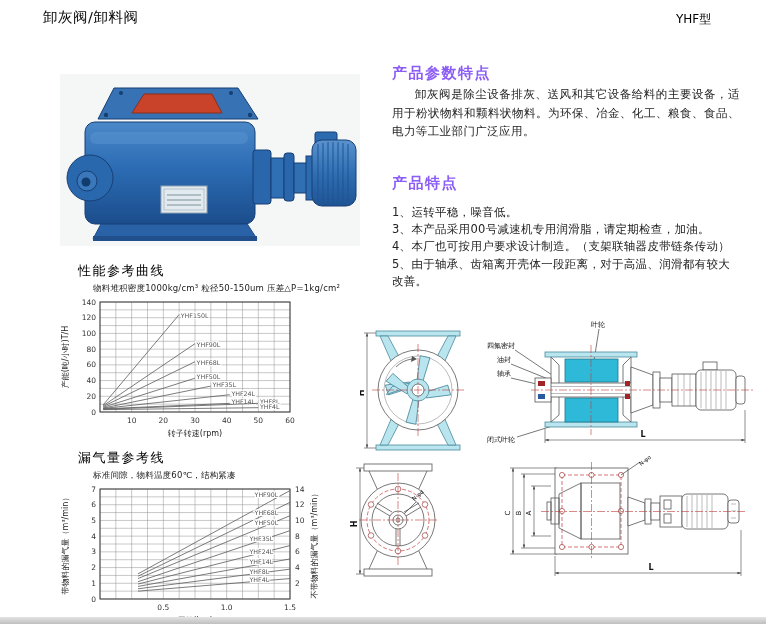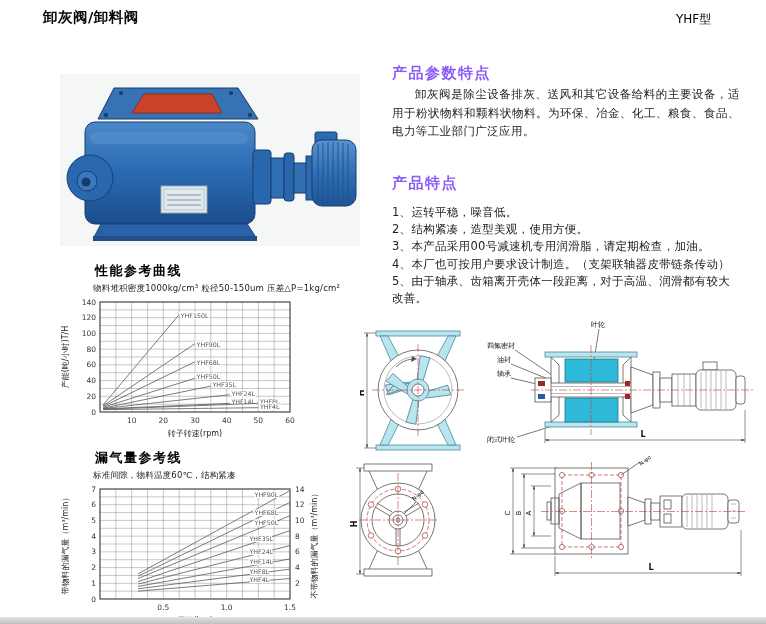--- a/index.html
+++ b/index.html
@@ -1,34 +1,34 @@
 <!DOCTYPE html>
 <html style="--photo-blue: #2c6cb4; --flange-orange: #c8432a; --drawing-cyan: #2fb9d8; --drawing-cyan-light: #b9e5ef; --centerline-red: #c23b3b;"><head>
 <meta charset="utf-8">
 <style>
   *{margin:0;padding:0;box-sizing:border-box}
   html,body{background:#fff}
   body{font-family:"DejaVu Sans","Liberation Sans",sans-serif;color:#111}
   #canvas{position:relative;width:766px;height:624px;background:#fff;overflow:hidden}
 
-  .hdr-left{position:absolute;left:43px;top:8px;font-size:14.5px;font-weight:bold;letter-spacing:.5px;color:#0a0a0a}
+  .hdr-left{position:absolute;left:43px;top:8px;font-size:14.5px;font-weight:normal;letter-spacing:.5px;color:#0a0a0a}
   .hdr-right{position:absolute;left:676px;top:11px;font-size:12px;color:#000000}
 
   .sec{position:absolute;left:392px;width:348px}
   #sec-params{top:64px}
   #sec-features{top:174px}
   .sec-h{font-size:15px;font-weight:bold;letter-spacing:1.5px;color:#8b5cf6}
   .sec-p{margin-top:2px;font-size:11.5px;line-height:18.5px;letter-spacing:.4px;color:#222;text-indent:2em;text-align:justify}
   .feat{margin-top:11px;list-style:none}
   .feat li{font-size:11.5px;line-height:17.2px;letter-spacing:.3px;color:#222}
 
   .chart-block{position:absolute;left:55px}
   #chart1-block{top:262px;width:335px}
   #chart2-block{top:449px;width:345px}
-  .chart-title{position:relative;left:40px;font-size:13px;font-weight:bold;letter-spacing:1.5px;color:#000;display:block}
+  .chart-title{position:relative;left:23px;font-size:13px;font-weight:normal;letter-spacing:1.5px;color:#000;display:block}
   .chart-sub{position:relative;left:38px;font-size:8.5px;color:#222;display:block;margin-top:3px;letter-spacing:.2px}
   .chart-svg{display:block;margin-top:2px}
 
   svg text{font-family:"DejaVu Sans","Liberation Sans",sans-serif}
   .grid{stroke:#909090;stroke-width:.5}
   .frame{fill:none;stroke:#3a3a3a;stroke-width:1}
   .tick{font-size:7.5px;fill:#333}
   .alabel{font-size:8px;fill:#222}
   .sline{fill:none;stroke:#5a5a5a;stroke-width:.8}
   .slabel{font-size:6.3px;fill:#555;paint-order:stroke;stroke:#ffffff;stroke-width:2.2px}
@@ -128,21 +128,20 @@
 
   <div class="sec" id="sec-params">
     <div class="sec-h">产品参数特点</div>
     <p class="sec-p">卸灰阀是除尘设备排灰、送风和其它设备给料的主要设备，适用于粉状物料和颗料状物料。为环保、冶金、化工、粮食、食品、电力等工业部门广泛应用。</p>
   </div>
 
   <div class="sec" id="sec-features">
     <div class="sec-h">产品特点</div>
     <ul class="feat">
       <li>1、运转平稳，噪音低。</li>
-      <li>2、结构紧凑，造型美观，使用方便。</li>
       <li>3、本产品采用00号减速机专用润滑脂，请定期检查，加油。</li>
       <li>4、本厂也可按用户要求设计制造。（支架联轴器皮带链条传动）</li>
       <li>5、由于轴承、齿箱离开壳体一段距离，对于高温、润滑都有较大改善。</li>
     </ul>
   </div>
 
   <div class="chart-block" id="chart1-block">
     <span class="chart-title">性能参考曲线</span>
     <span class="chart-sub">物料堆积密度1000kg/cm³ 粒径50-150um 压差△P=1kg/cm²</span>
     <svg id="chart1-svg" class="chart-svg" width="335" height="150">

